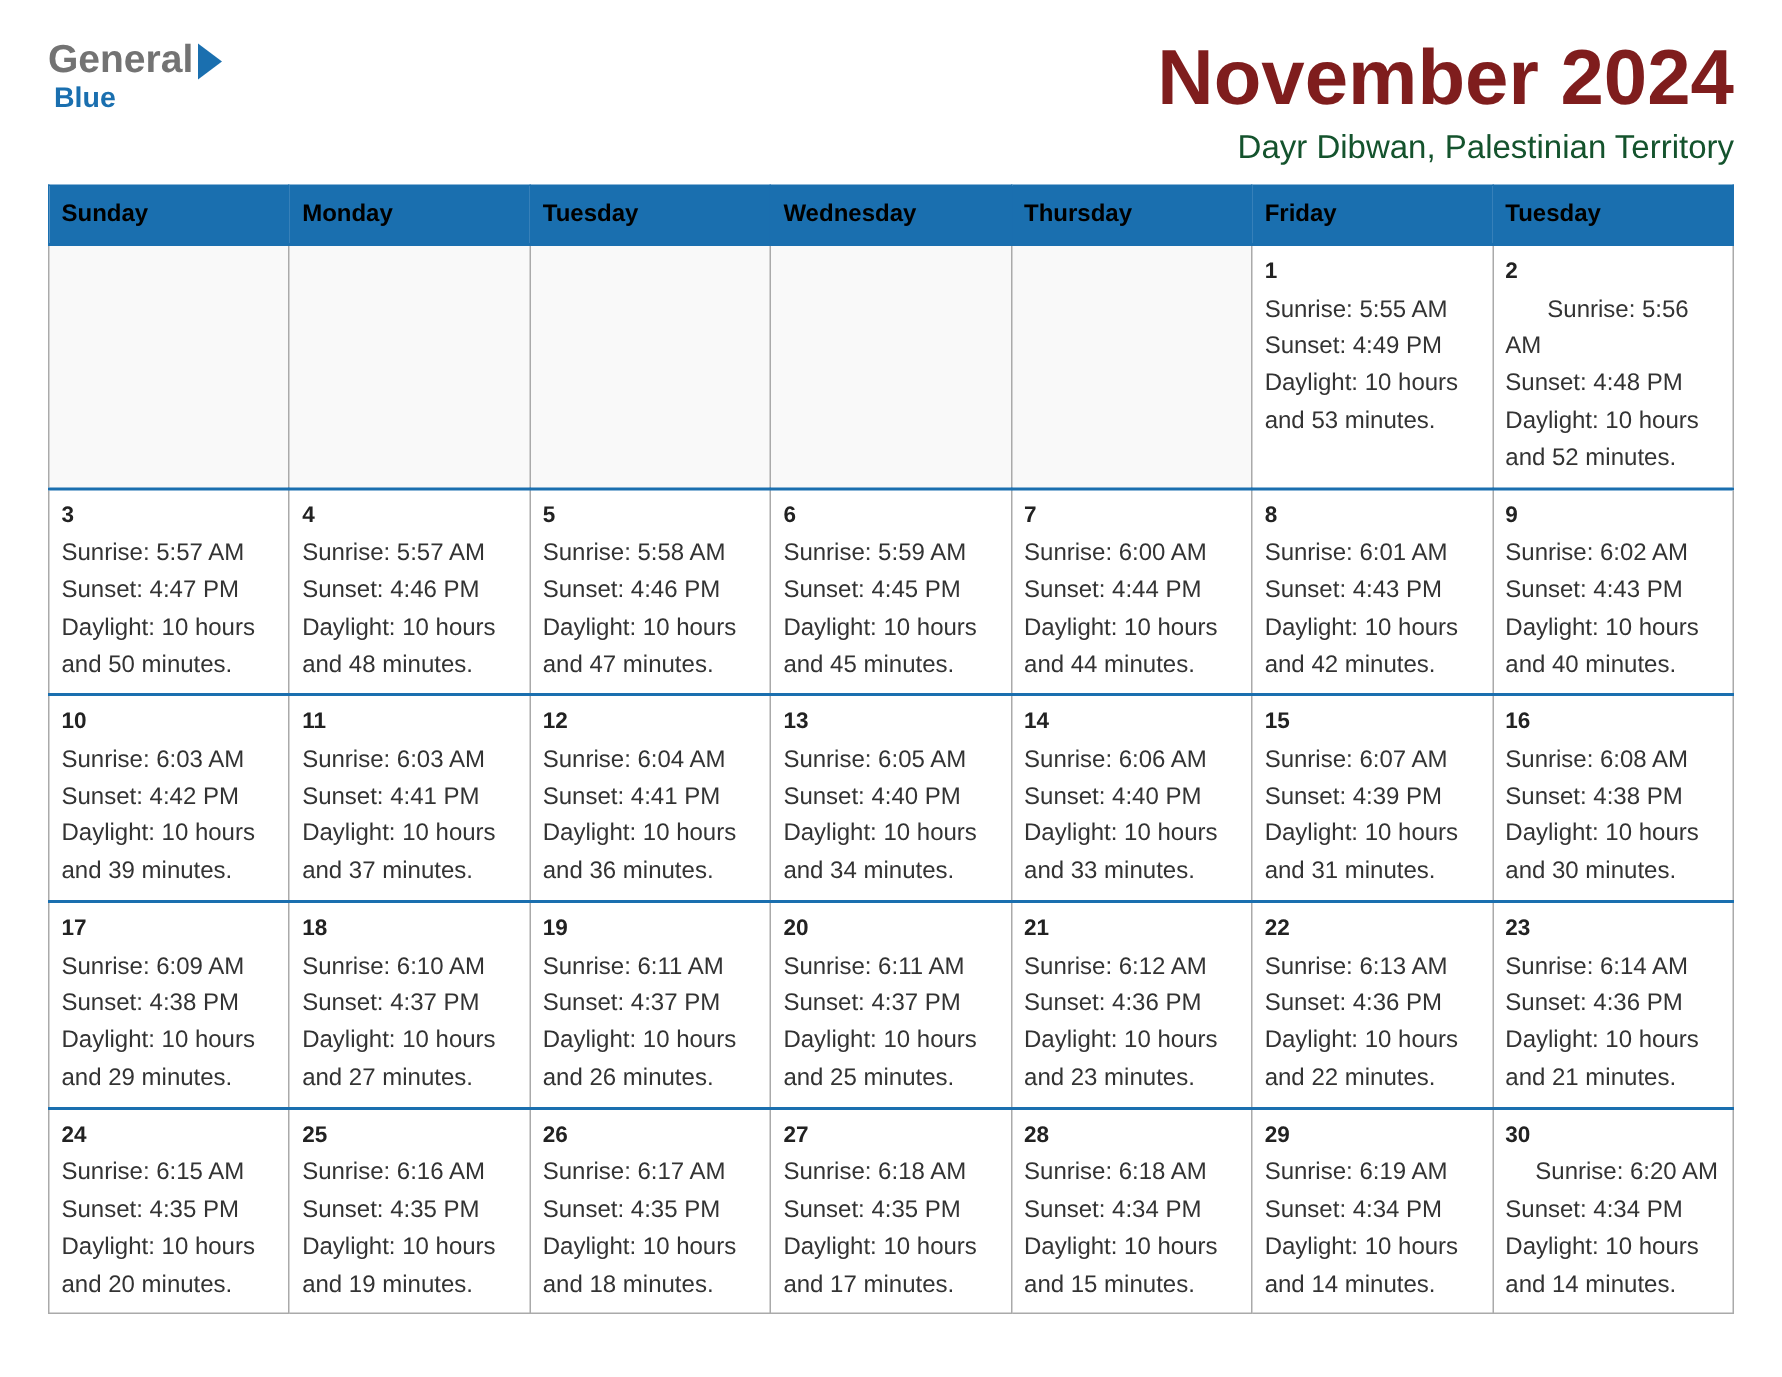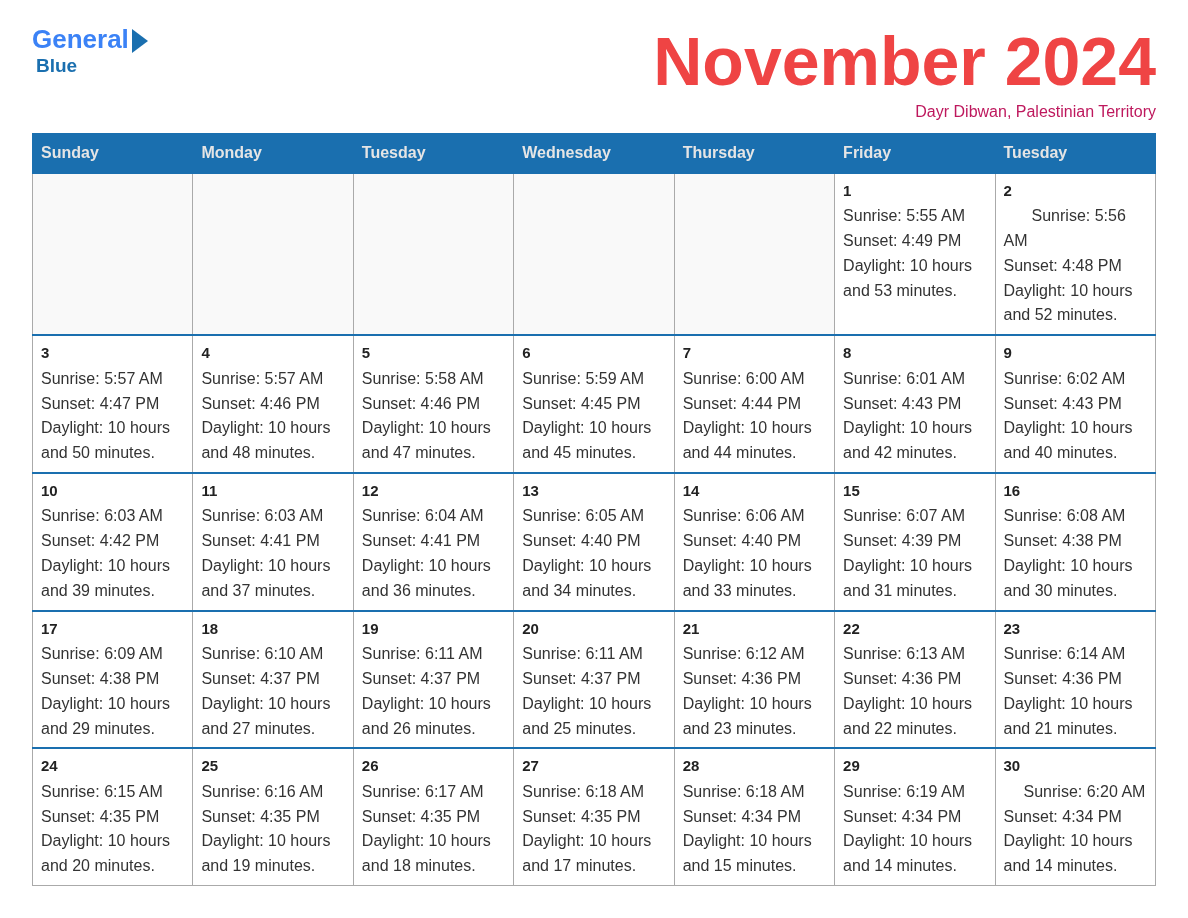--- a/index.html
+++ b/index.html
@@ -13,39 +13,39 @@
     .header-row {
       display: flex;
       align-items: flex-start;
       justify-content: space-between;
       margin-bottom: 8px;
     }
     .title-block {
       text-align: right;
     }
     .title-block h1 {
-      font-size: 68px;
+      font-size: 52px;
       font-weight: 900;
-      color: #ef4444;
+      color: #7f1d1d;
       line-height: 1.1;
     }
     .title-block h2 {
-      font-size: 16px;
+      font-size: 22px;
       font-weight: normal;
-      color: #be185d;
+      color: #14532d;
       margin-top: 4px;
     }
     .calendar {
       width: 100%;
       border-collapse: collapse;
       margin-top: 12px;
     }
     .calendar thead th {
       background: #1a6faf;
-      color: #e5e5e5;
+      color: #000000;
       font-size: 16px;
       font-weight: bold;
       padding: 10px 8px;
       text-align: left;
       border: 1px solid #1a6faf;
     }
     .calendar tbody td {
       vertical-align: top;
       border: 1px solid #aaa;
       padding: 6px 8px;
@@ -96,21 +96,21 @@
       margin-left: 3px;
       margin-bottom: -2px;
     }
   </style>
 </head>
 <body>
 
 <div class="header-row">
   <div class="logo-wrapper">
     <div class="logo-line1">
-      <span style="font-size:26px;font-weight:bold;color:#3b82f6;">General</span>
+      <span style="font-size:26px;font-weight:bold;color:#737373;">General</span>
       <span class="logo-triangle"></span>
     </div>
     <div class="logo-line2">
       <span style="font-size:19px;font-weight:bold;color:#1a6faf;">Blue</span>
     </div>
   </div>
   <div class="title-block">
     <h1>November 2024</h1>
     <h2>Dayr Dibwan, Palestinian Territory</h2>
   </div>

